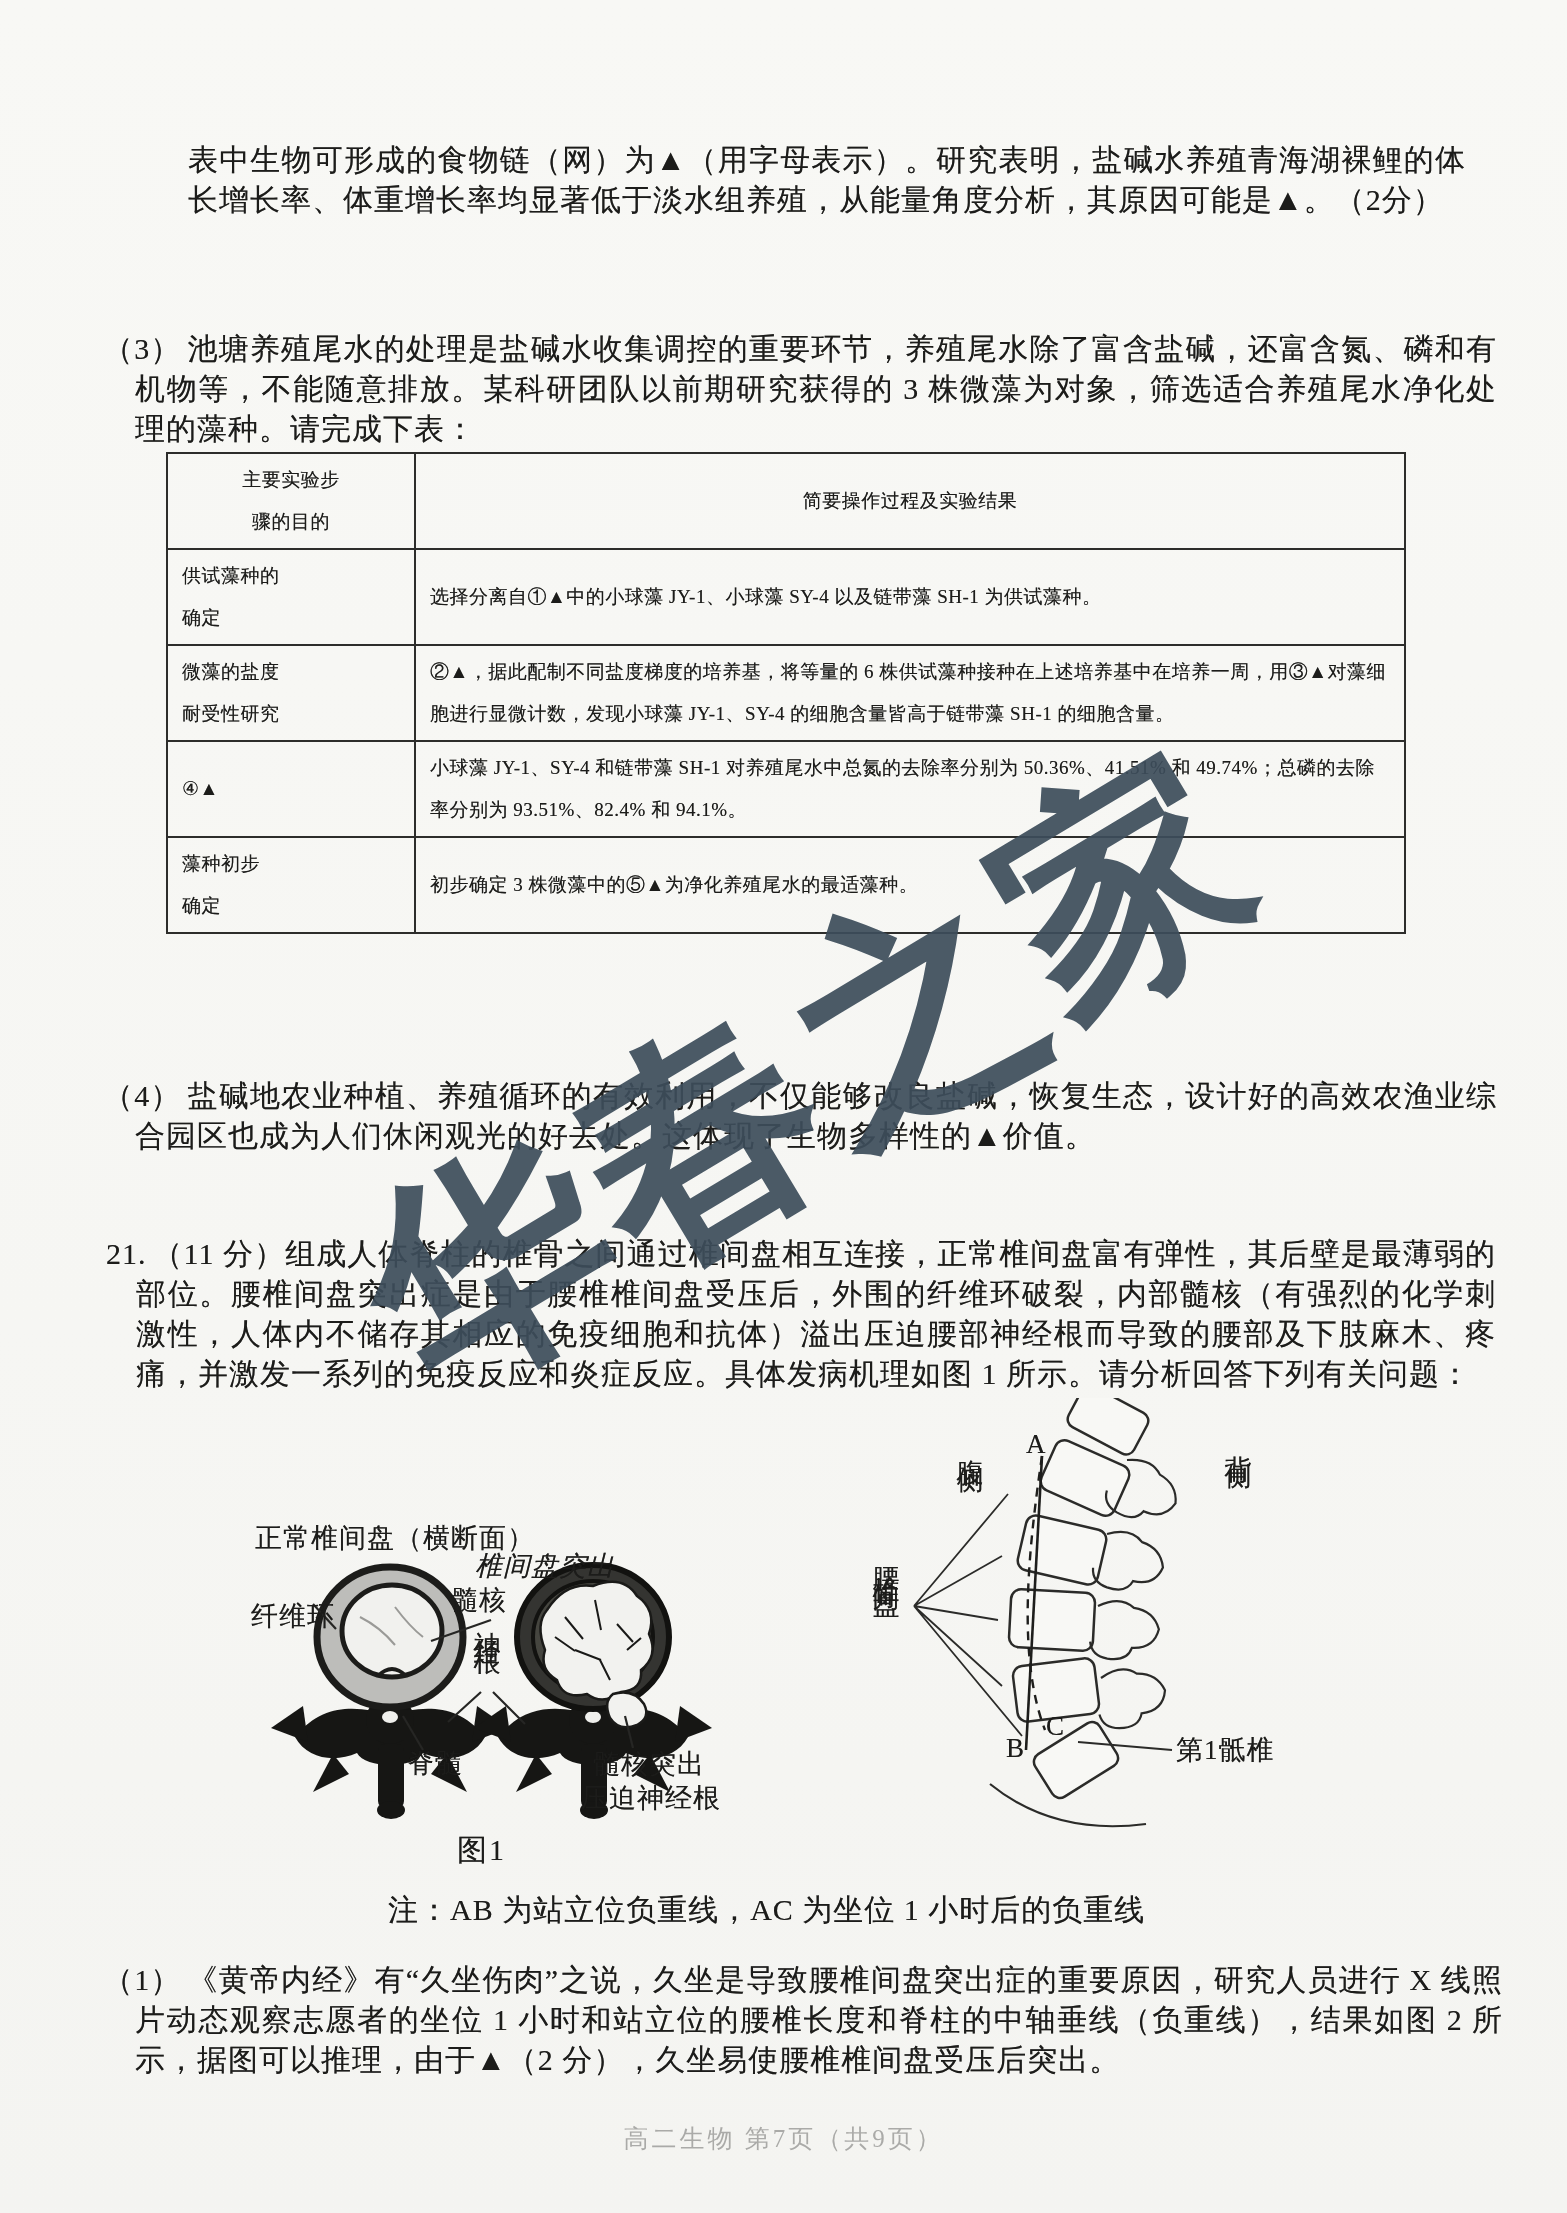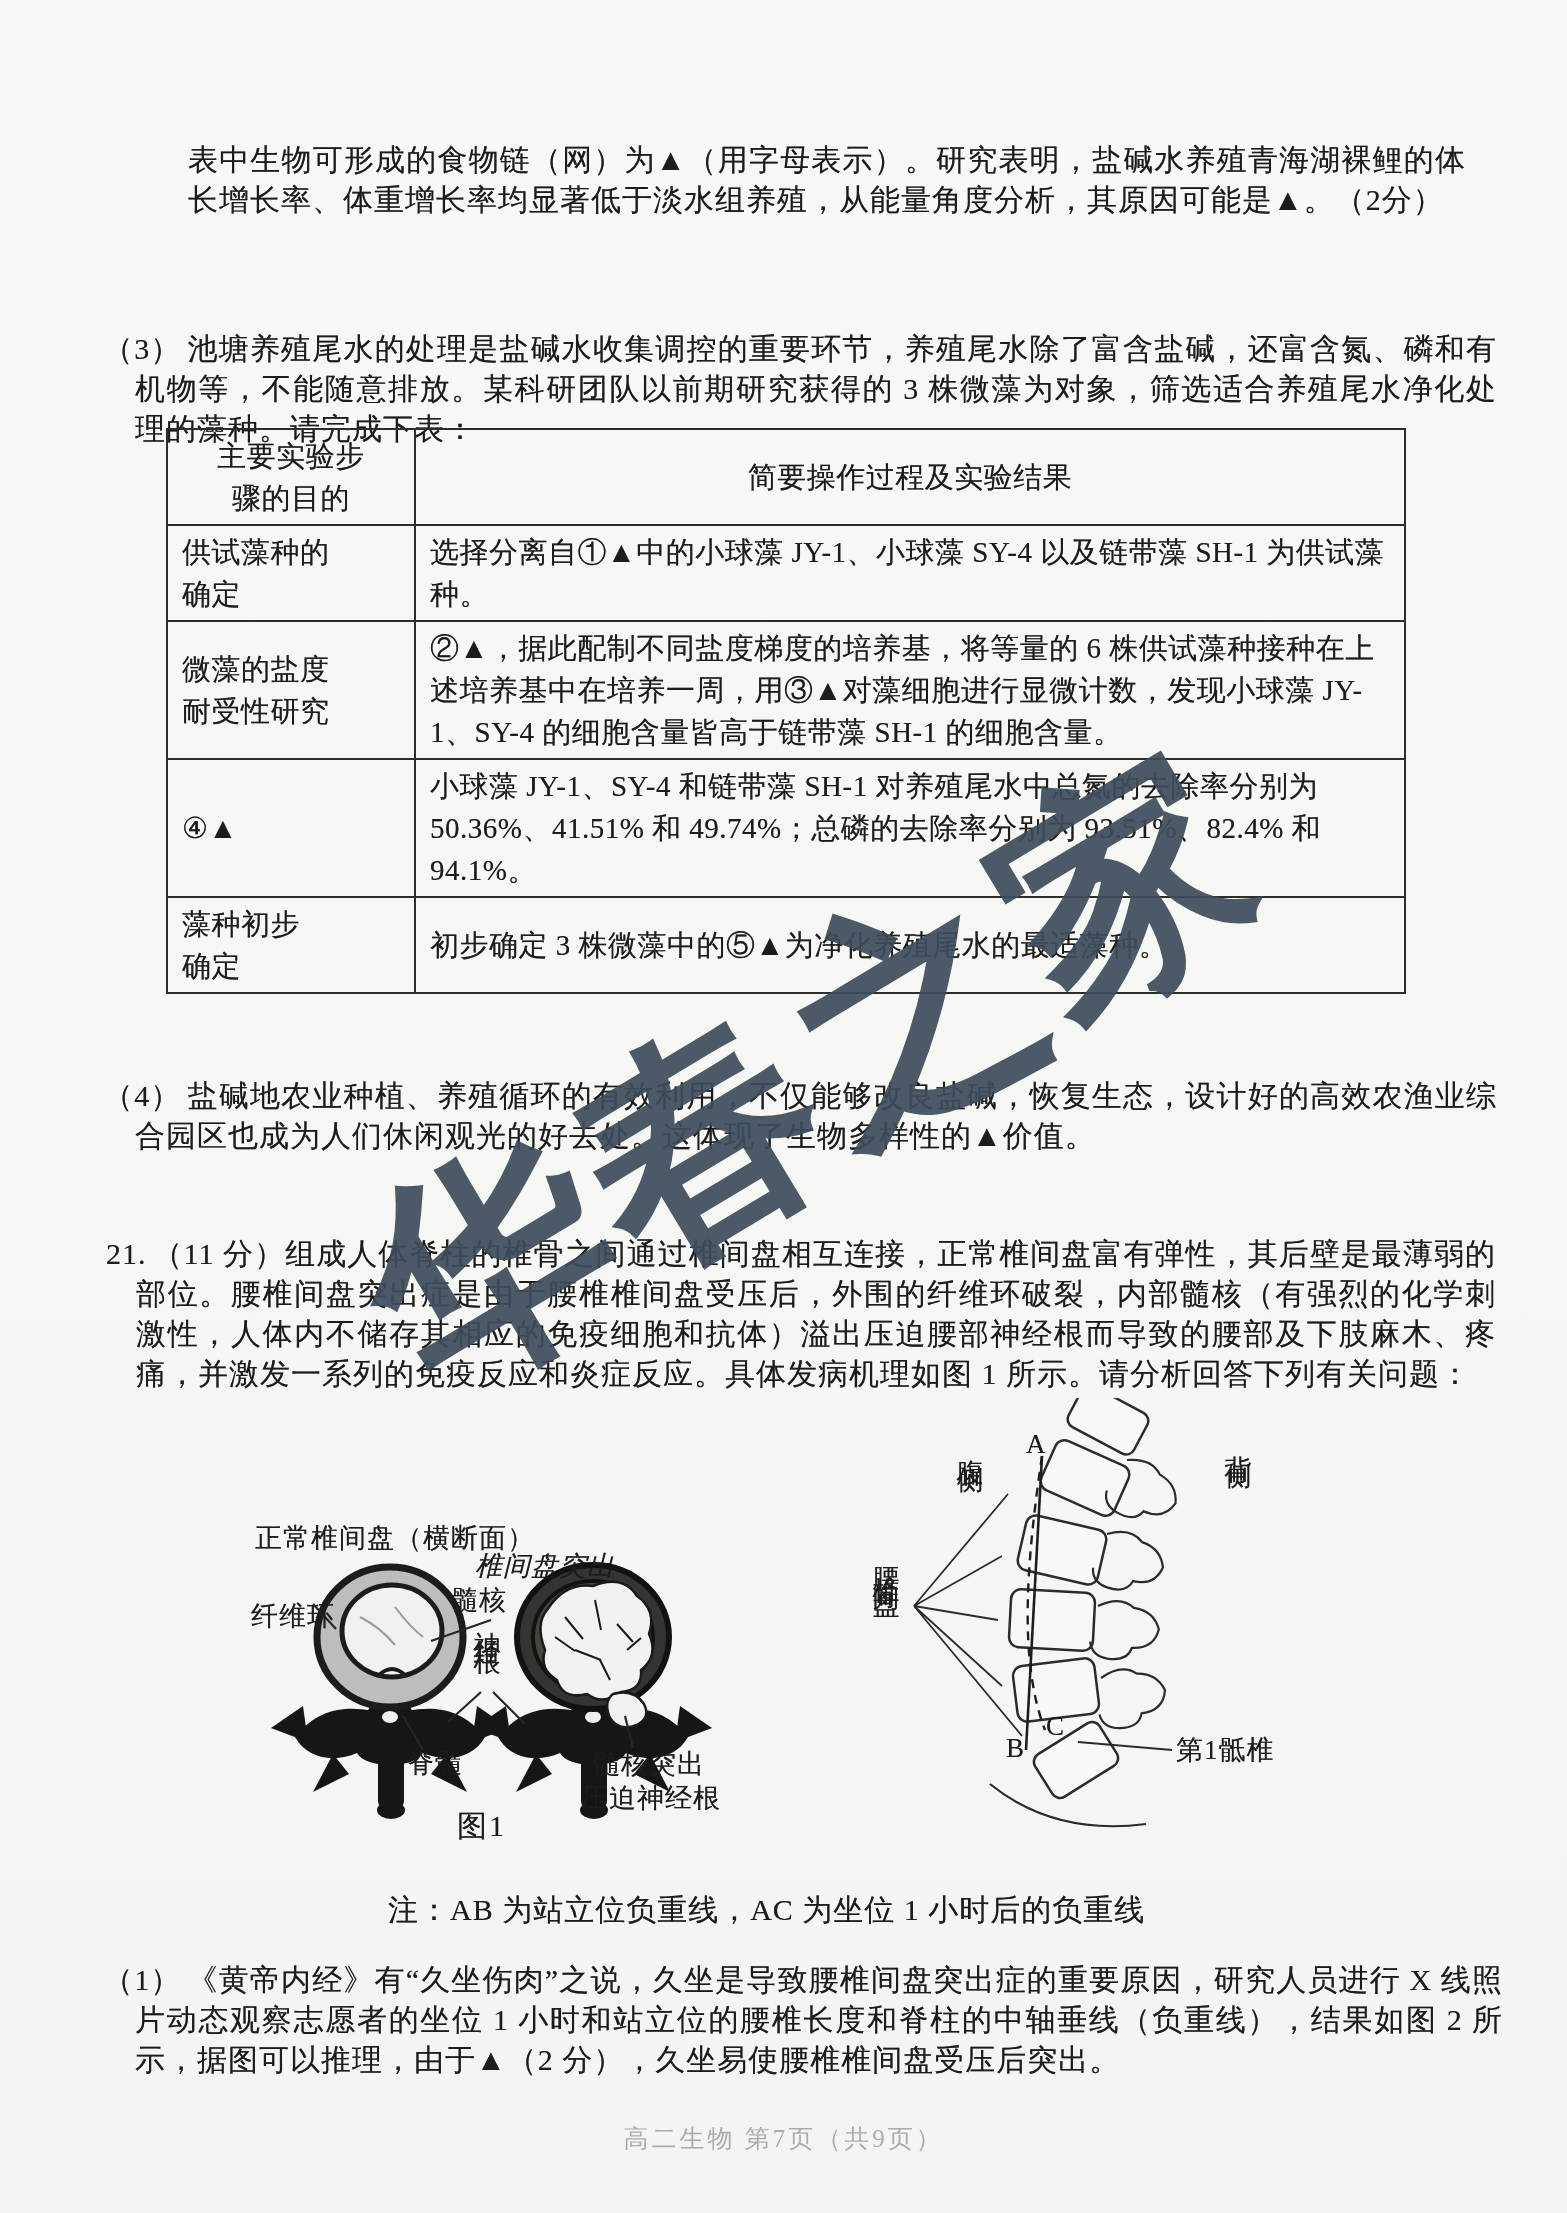--- a/index.html
+++ b/index.html
@@ -12,36 +12,36 @@
   .page{position:absolute;inset:0;background:linear-gradient(180deg,#f8f8f5 0%,#f6f6f3 60%,#f4f4f1 100%);}
   .para{
     position:absolute;font-size:30px;line-height:40px;letter-spacing:1px;
     text-align:justify;text-shadow:0 0 .6px rgba(20,20,20,.55);
   }
   .hang{padding-left:32px;text-indent:-32px;}
   .hang21{padding-left:30px;text-indent:-30px;}
   .num{margin-right:6px;}
   
   table.exp{
-    position:absolute;left:166px;top:428px;width:1240px;
+    position:absolute;left:166px;top:452px;width:1240px;
     border-collapse:collapse;table-layout:fixed;
-    font-size:29px;line-height:42px;letter-spacing:.5px;
+    font-size:19px;line-height:42px;letter-spacing:.5px;
     text-shadow:0 0 .6px rgba(20,20,20,.55);
   }
   table.exp td,table.exp th{
     border:2.5px solid #2d2d2b;vertical-align:middle;
     padding:5px 14px;font-weight:normal;
   }
   td.purpose,th.h1{width:218px;white-space:pre-line;}
   th.h2{text-align:center;}
   
   .fig{position:absolute;}
   .figlabel{position:absolute;font-size:27px;line-height:32px;letter-spacing:1px;white-space:nowrap;text-shadow:0 0 .6px rgba(20,20,20,.55);}
   .vert{writing-mode:vertical-rl;letter-spacing:8px;white-space:normal;}
-  .caption{position:absolute;font-size:30px;letter-spacing:2px;text-shadow:0 0 .6px rgba(20,20,20,.55);}
+  .caption{position:absolute;font-size:30px;letter-spacing:2px;text-shadow:0 0 .6px rgba(20,20,20,.55);margin-top:24px;}
   svg{position:absolute;left:0;top:0;}
   
   .watermark{
     position:absolute;left:300px;top:950px;width:1020px;height:250px;
     font-size:238px;line-height:250px;font-weight:bold;letter-spacing:8px;
     color:#3d4d5b;opacity:.92;text-align:center;
     transform:rotate(-31deg);transform-origin:50% 50%;
     z-index:6;pointer-events:none;white-space:nowrap;
   }
   .footer{

